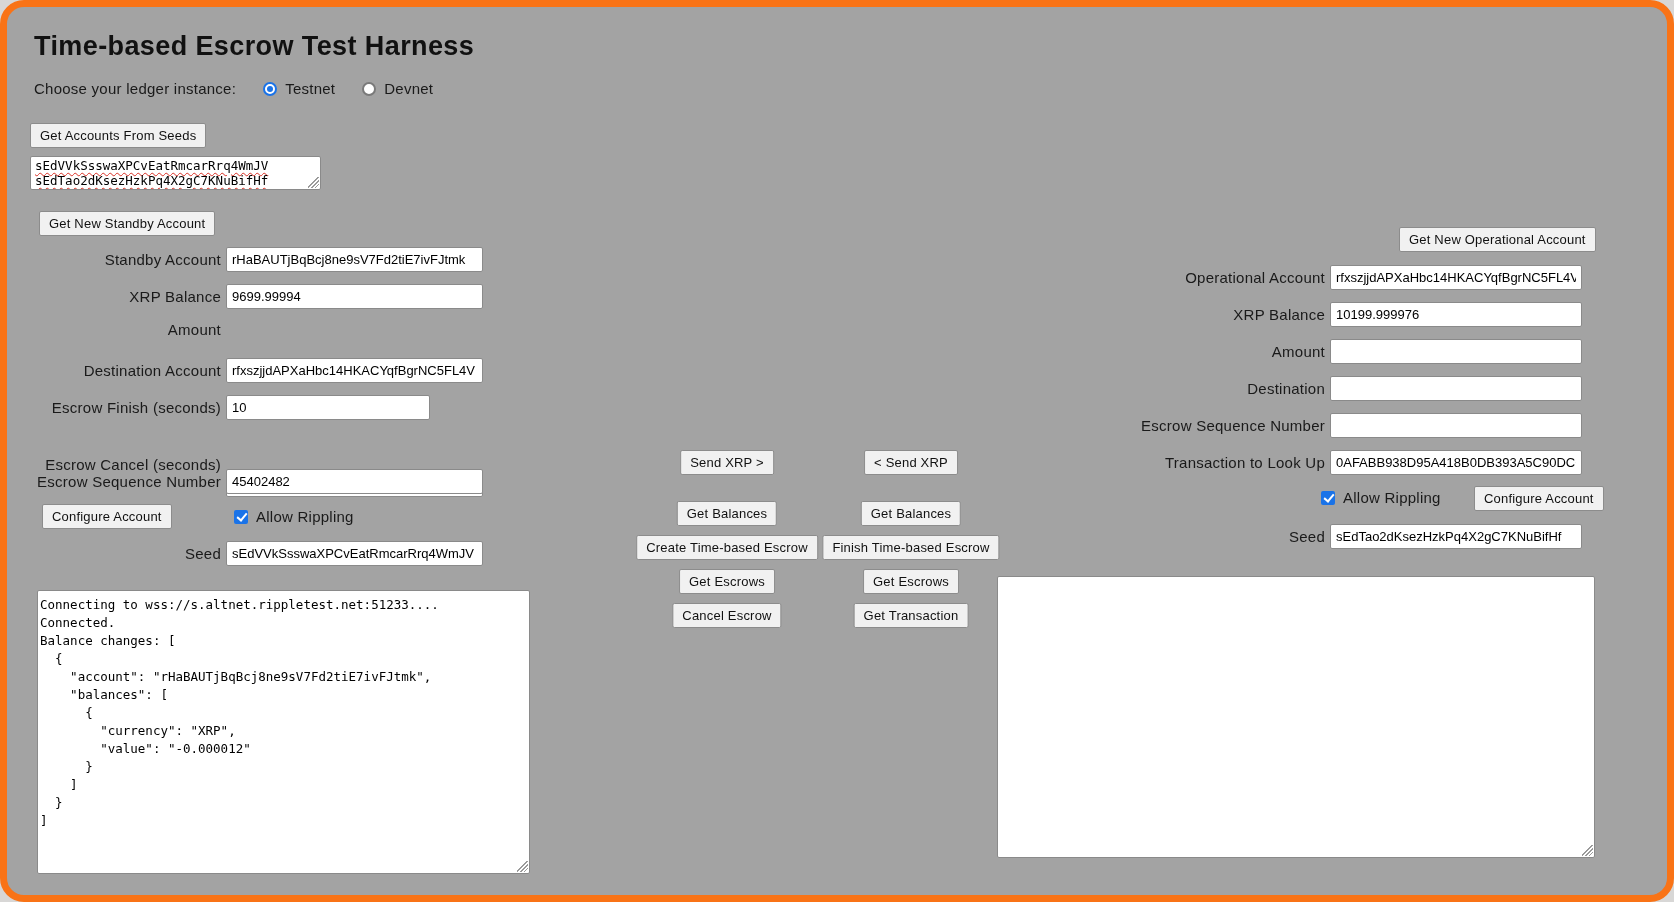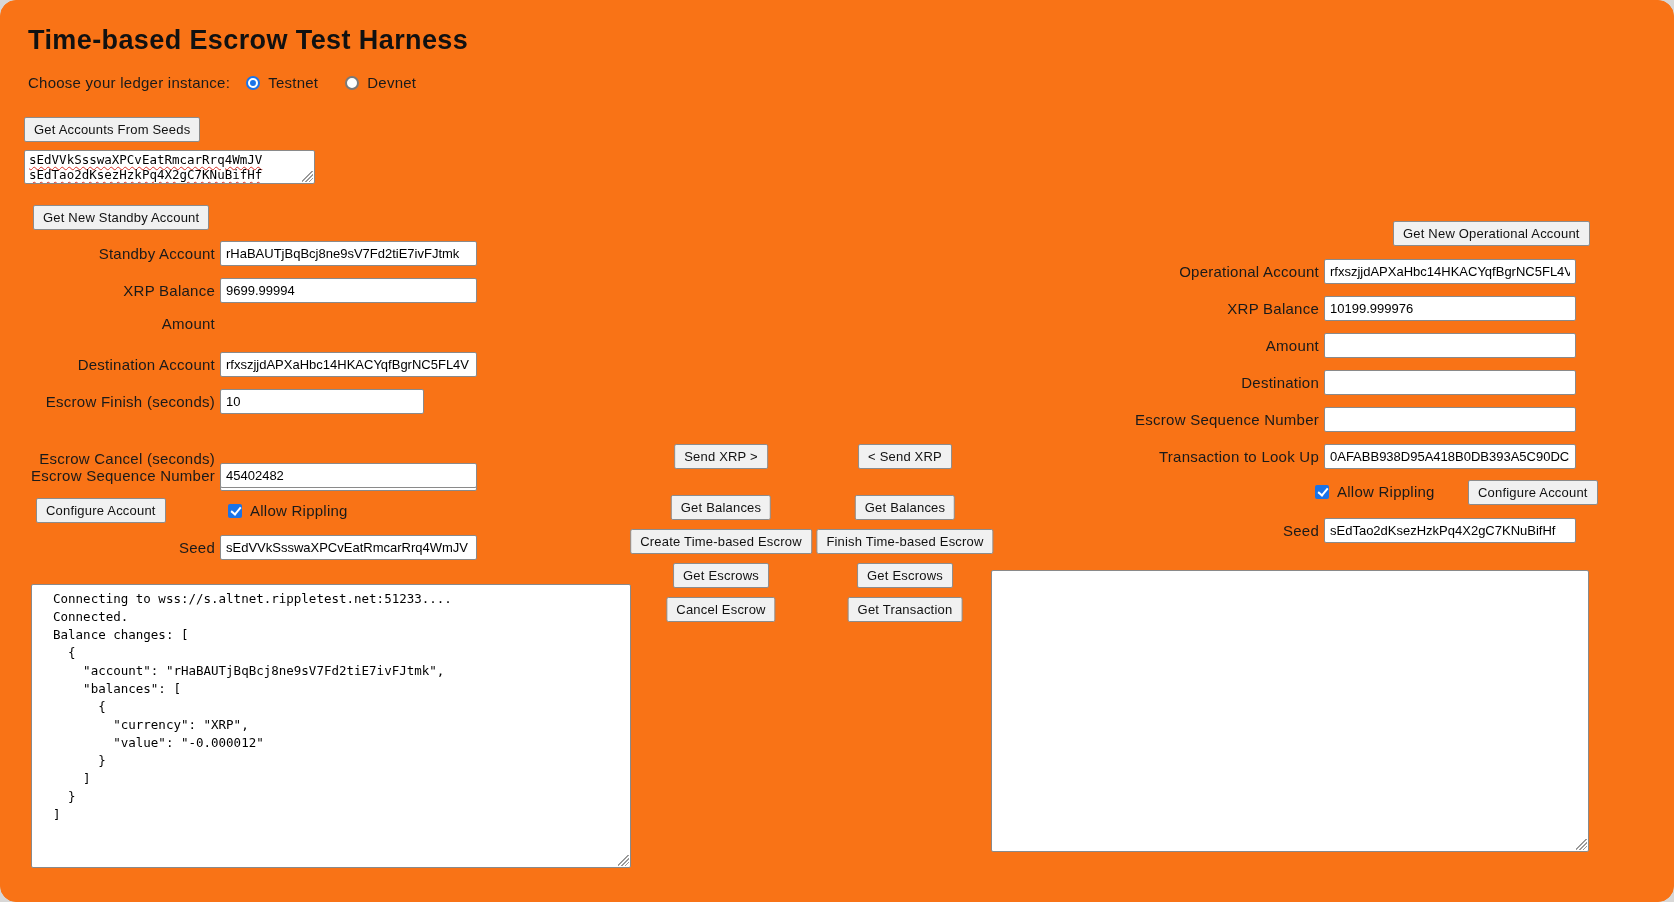--- a/index.html
+++ b/index.html
@@ -1,19 +1,19 @@
 <!DOCTYPE html>
 <html><head>
 <meta charset="utf-8">
 <style>
   * { box-sizing: border-box; margin: 0; padding: 0; }
   html,body { width:1674px; height:902px; background:#d8d7d6; font-family:"Liberation Sans",sans-serif; }
   #window {
     position:relative; width:1674px; height:902px; overflow:hidden;
-    background:#f97316; border:1px solid #f97316; border-radius:16px;
+    background:#a3a3a3; border:7px solid #f97316; border-radius:24px;
     color:#161616;
   }
   .abs { position:absolute; }
   h1#title { font-size:27px; font-weight:700; letter-spacing:.4px; color:#111; }
   .lbl { font-size:15px; letter-spacing:.25px; color:#1a1a1a; }
   button.btn {
     font-family:"Liberation Sans",sans-serif; font-size:13px; letter-spacing:.2px;
     background:#f1f1f1; border:1px solid #8c8c8c; border-radius:2px;
     padding:4px 9px; color:#111; cursor:pointer; white-space:nowrap;
   }
@@ -46,21 +46,21 @@
 </style>
 </head>
 <body>
 
 <div id="window">
 
   <h1 id="title" class="abs" style="left:27px; top:24px;">Time-based Escrow Test Harness</h1>
 
   <div class="abs" style="left:27px; top:73px; display:flex; align-items:center;">
     <span class="lbl">Choose your ledger instance:</span>
-    <span class="ledger-opt" style="margin-left:16px;">
+    <span class="ledger-opt" style="margin-left:27px;">
       <span class="radio on"></span>
       <span class="lbl">Testnet</span>
     </span>
     <span class="ledger-opt" style="margin-left:27px;">
       <span class="radio"></span>
       <span class="lbl">Devnet</span>
     </span>
   </div>
 
   <button class="btn abs" style="left:23px; top:116px;">Get Accounts From Seeds</button>
@@ -105,21 +105,21 @@
   <div class="abs" style="left:227px; top:501px; display:flex; align-items:center; gap:8px;">
     <span class="checkbox"></span>
     <span class="lbl">Allow Rippling</span>
   </div>
 
   <div class="frow" style="left:0; top:534px;">
     <span class="lbl flabel" style="width:219px;">Seed</span>
     <input class="finput" style="width: 257px;" value="sEdVVkSsswaXPCvEatRmcarRrq4WmJV">
   </div>
 
-  <div class="textbox" style="left:30px; top:583px; width:600px; height:284px; padding:4px 21px;">
+  <div class="textbox" style="left:30px; top:583px; width:493px; height:284px; padding:4px 2px;">
     <span class="mono">Connecting to wss://s.altnet.rippletest.net:51233....
 Connected.
 Balance changes: [
   {
     "account": "rHaBAUTjBqBcj8ne9sV7Fd2tiE7ivFJtmk",
     "balances": [
       {
         "currency": "XRP",
         "value": "-0.000012"
       }

